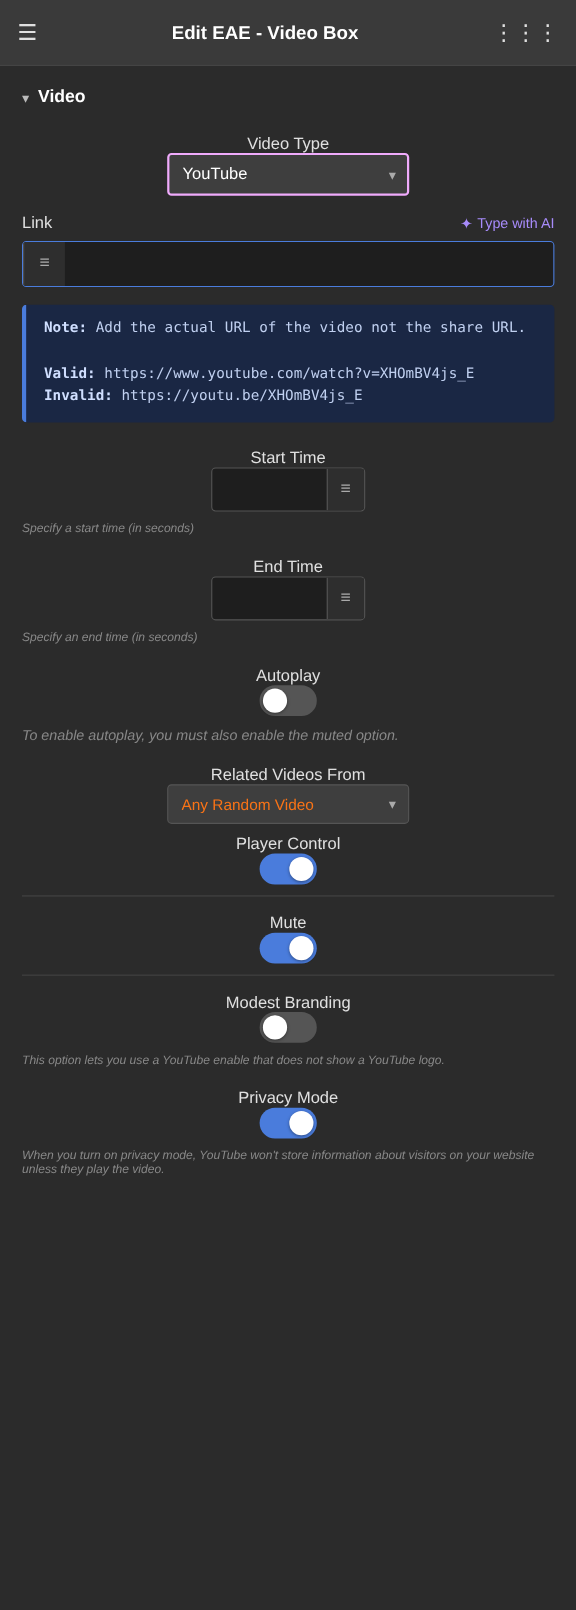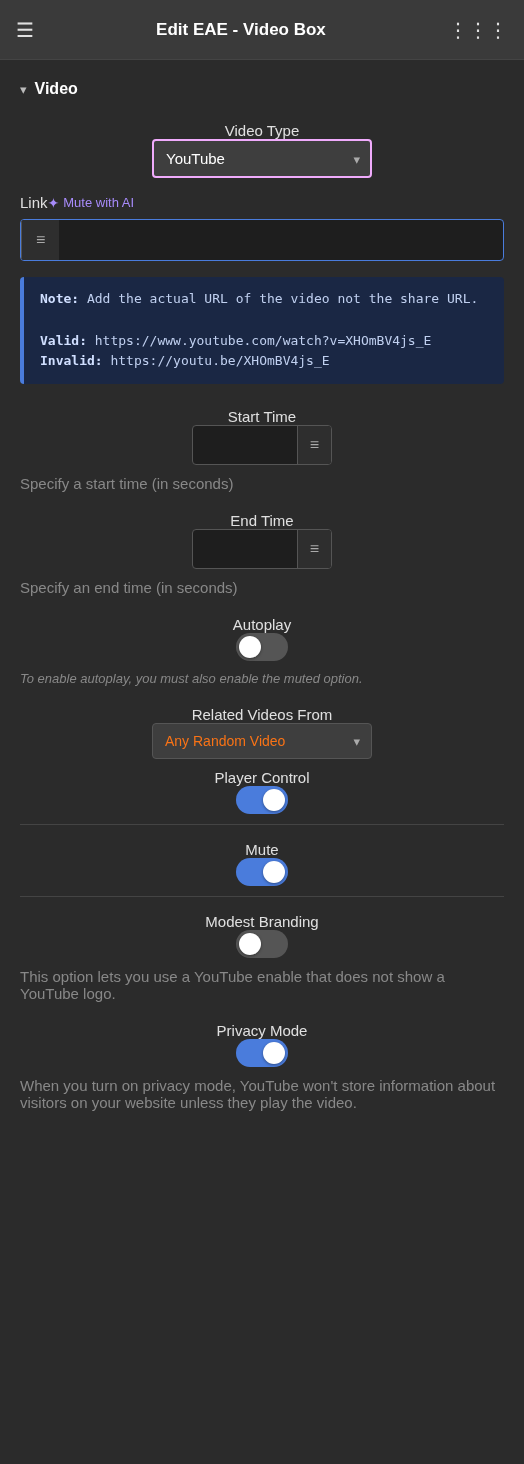--- a/index.html
+++ b/index.html
@@ -94,21 +94,21 @@
       transform: translateY(-50%);
       pointer-events: none;
       color: #aaa;
       font-size: 13px;
     }
 
     
     .link-row {
       display: flex;
       align-items: center;
-      justify-content: flex-start;
+      justify-content: space-between;
       margin-bottom: 8px;
       margin-top: 12px;
     }
     .write-ai {
       font-size: 13px;
       color: #a78bfa;
       display: flex;
       align-items: center;
       gap: 4px;
       cursor: pointer;
@@ -192,22 +192,23 @@
       height: 38px;
       display: flex;
       align-items: center;
       cursor: pointer;
       color: #aaa;
       font-size: 16px;
     }
 
     
     .helper-text {
-      font-size: 15px;
+      font-size: 11px;
       color: #888;
+      font-style: italic;
       margin-bottom: 20px;
       margin-top: 4px;
     }
 
     
     .toggle-switch {
       position: relative;
       width: 52px;
       height: 28px;
       cursor: pointer;
@@ -296,21 +297,21 @@
       <span class="chevron">▾</span>
     </div>
   </div>
 
   <div style="margin-bottom: 16px;"></div>
 
   <div class="link-row">
     <span class="field-label">Link</span>
     <span class="write-ai">
       <span class="ai-icon">✦</span>
-      <span>Mute with AI</span>
+      <span>Type with AI</span>
     </span>
   </div>
 
   <div class="input-with-icon">
     <div class="input-icon-btn">
       <span>≡</span>
     </div>
   </div>
 
   <div class="note-box">

